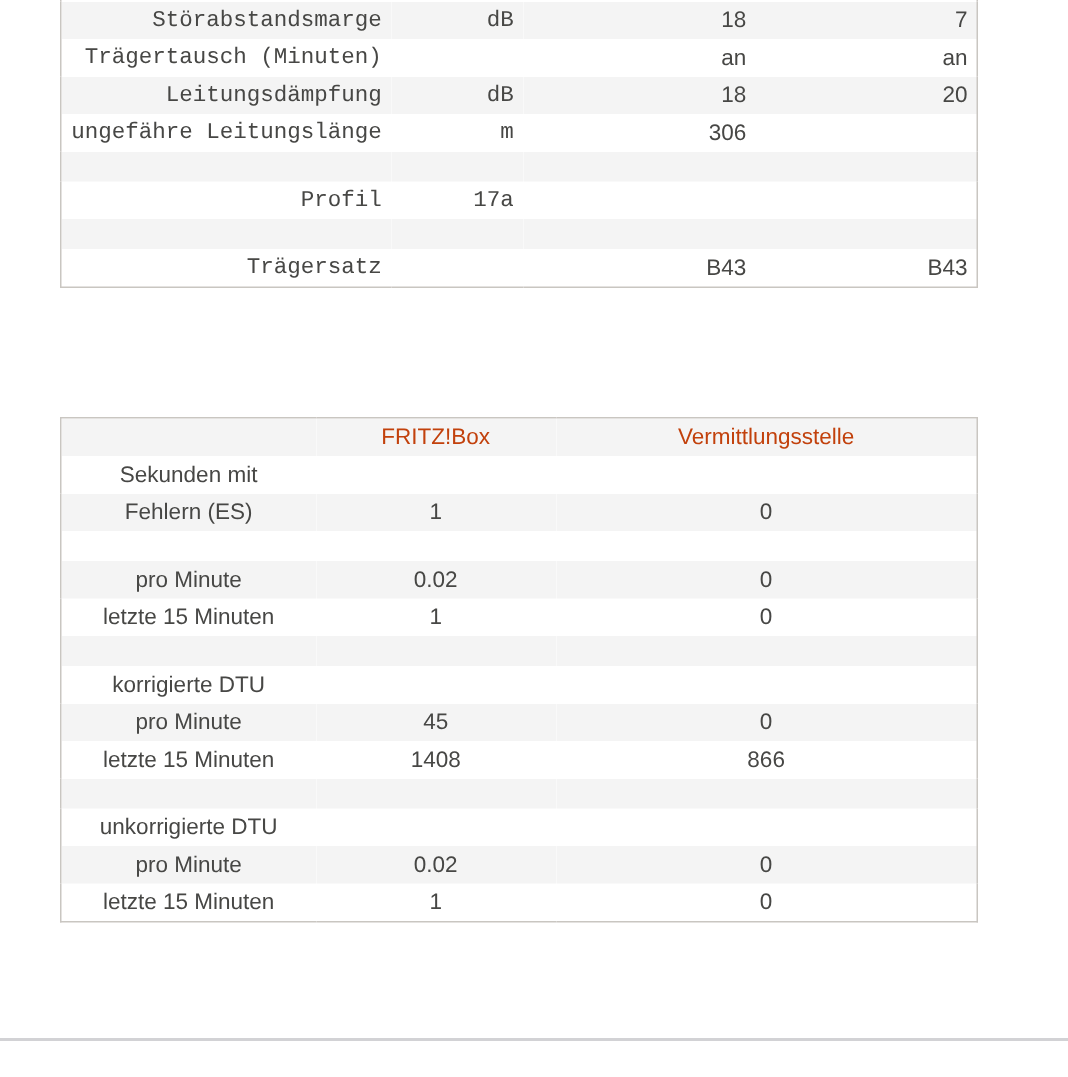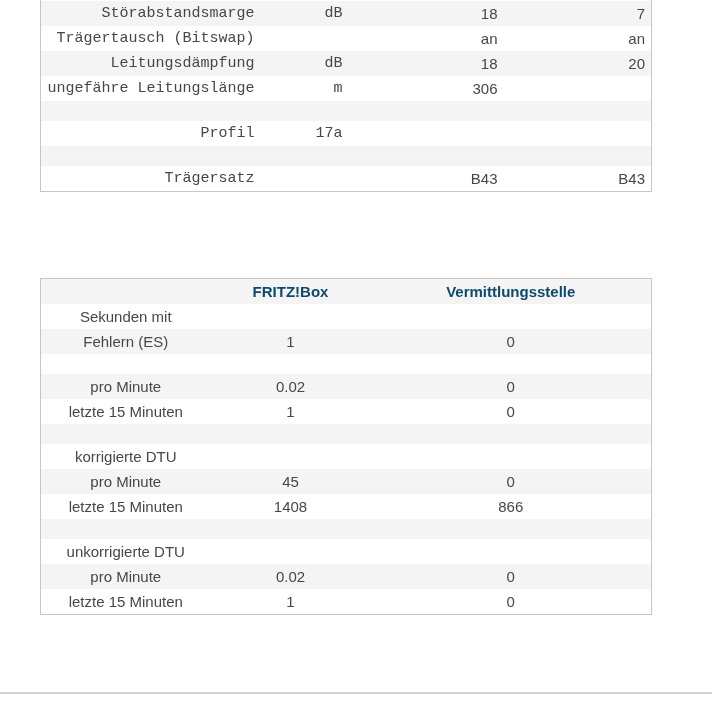--- a/index.html
+++ b/index.html
@@ -49,23 +49,23 @@
   tr.empty-row td {
     line-height: 13px;
   }
   
   .t1 td.c-label, .t1 td.c-unit { text-align: right; font-family: Liberation Mono, monospace; }
   .t1 td.c-v1, .t1 td.c-v2 { text-align: right; }
   
   .t2 td.c-label { text-align: center; }
   .t2 td.c-v1, .t2 td.c-v2 { text-align: center; }
   .t2 th {
-    font-weight: bold;
+    font-weight: normal;
     text-align: center;
-    color: #0c4a6e;
+    color: #c2410c;
     margin-top: 42px;
   }
   .divider {
     position: absolute;
     top: 692px;
     left: 0;
     width: 712px;
     height: 2px;
     background: #d2d2d5;
   }
@@ -88,21 +88,21 @@
           <td class="c-v1">&nbsp;</td>
           <td class="c-v2">&nbsp;</td>
         </tr>
         <tr>
           <td class="c-label">Störabstandsmarge</td>
           <td class="c-unit">dB</td>
           <td class="c-v1">18</td>
           <td class="c-v2">7</td>
         </tr>
         <tr>
-          <td class="c-label">Trägertausch (Bitswap)</td>
+          <td class="c-label">Trägertausch (Minuten)</td>
           <td class="c-unit">&nbsp;</td>
           <td class="c-v1">an</td>
           <td class="c-v2">an</td>
         </tr>
         <tr>
           <td class="c-label">Leitungsdämpfung</td>
           <td class="c-unit">dB</td>
           <td class="c-v1">18</td>
           <td class="c-v2">20</td>
         </tr>

